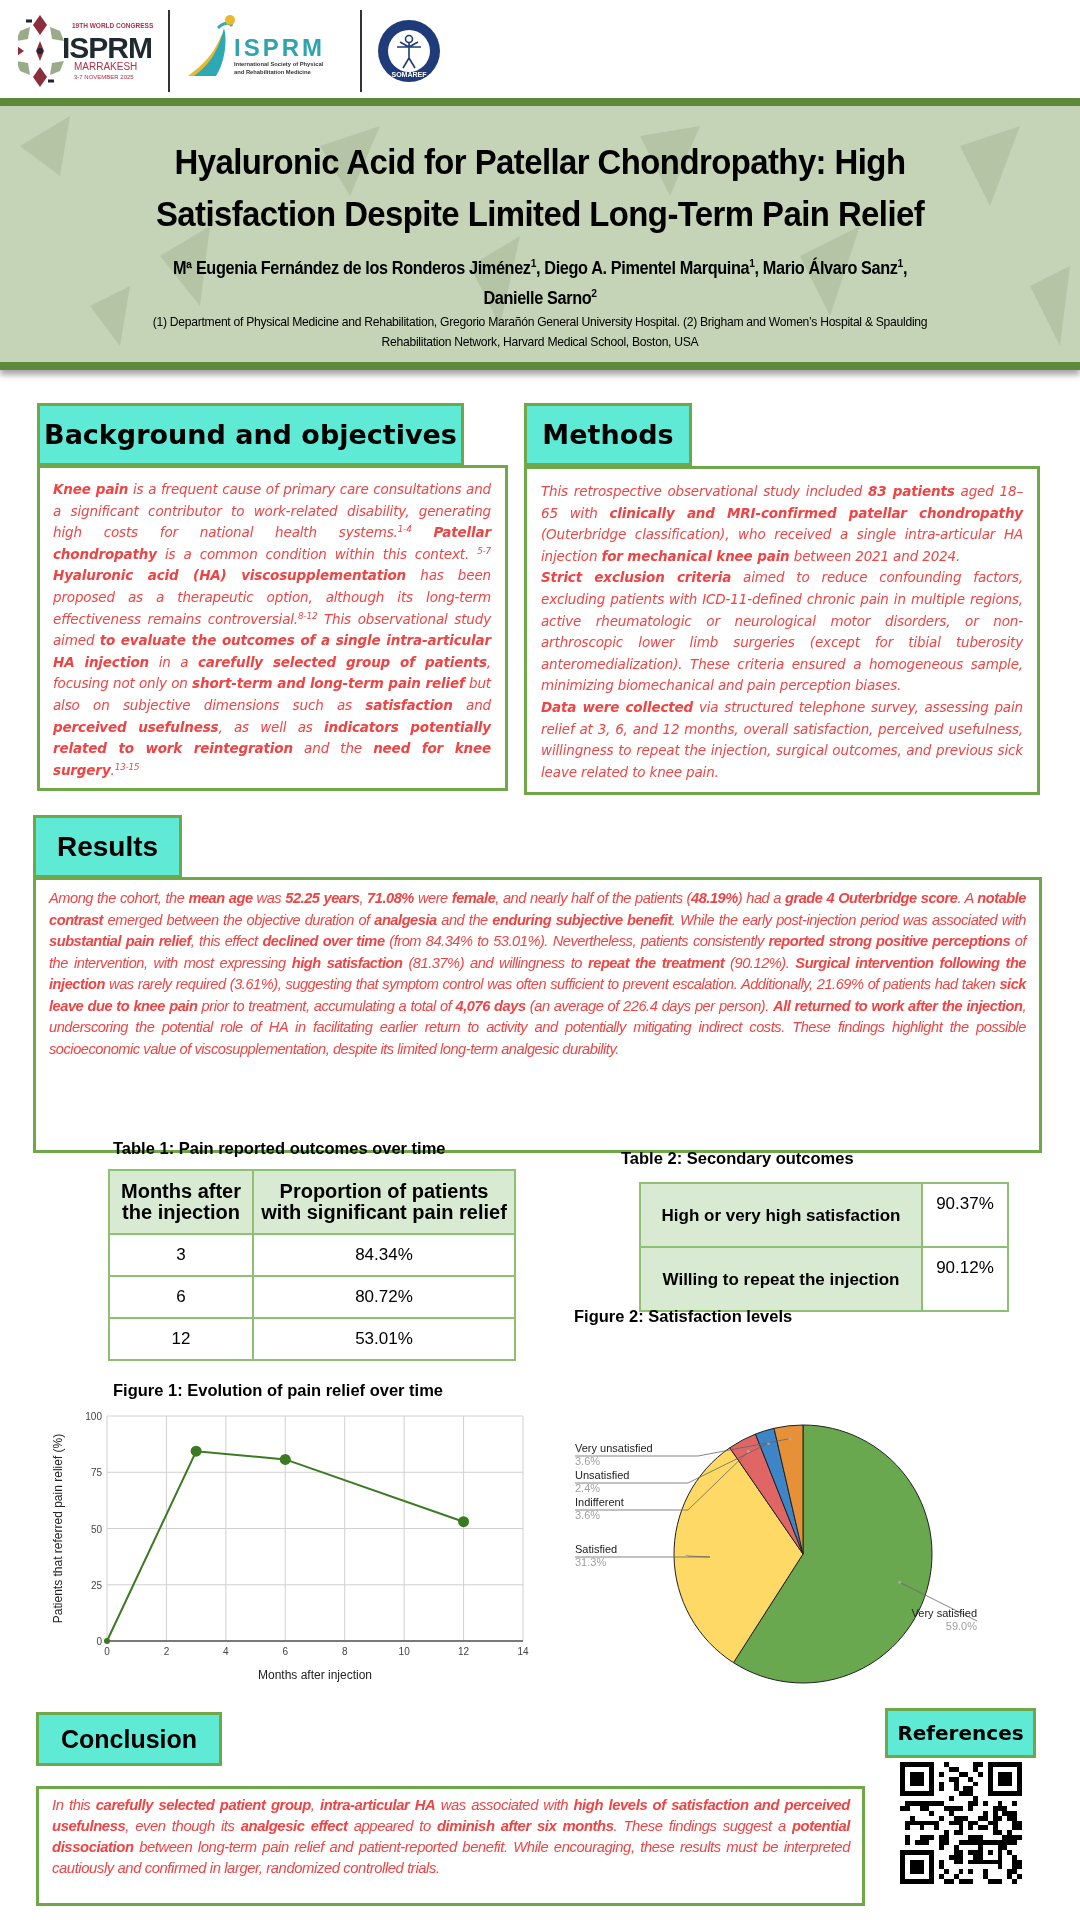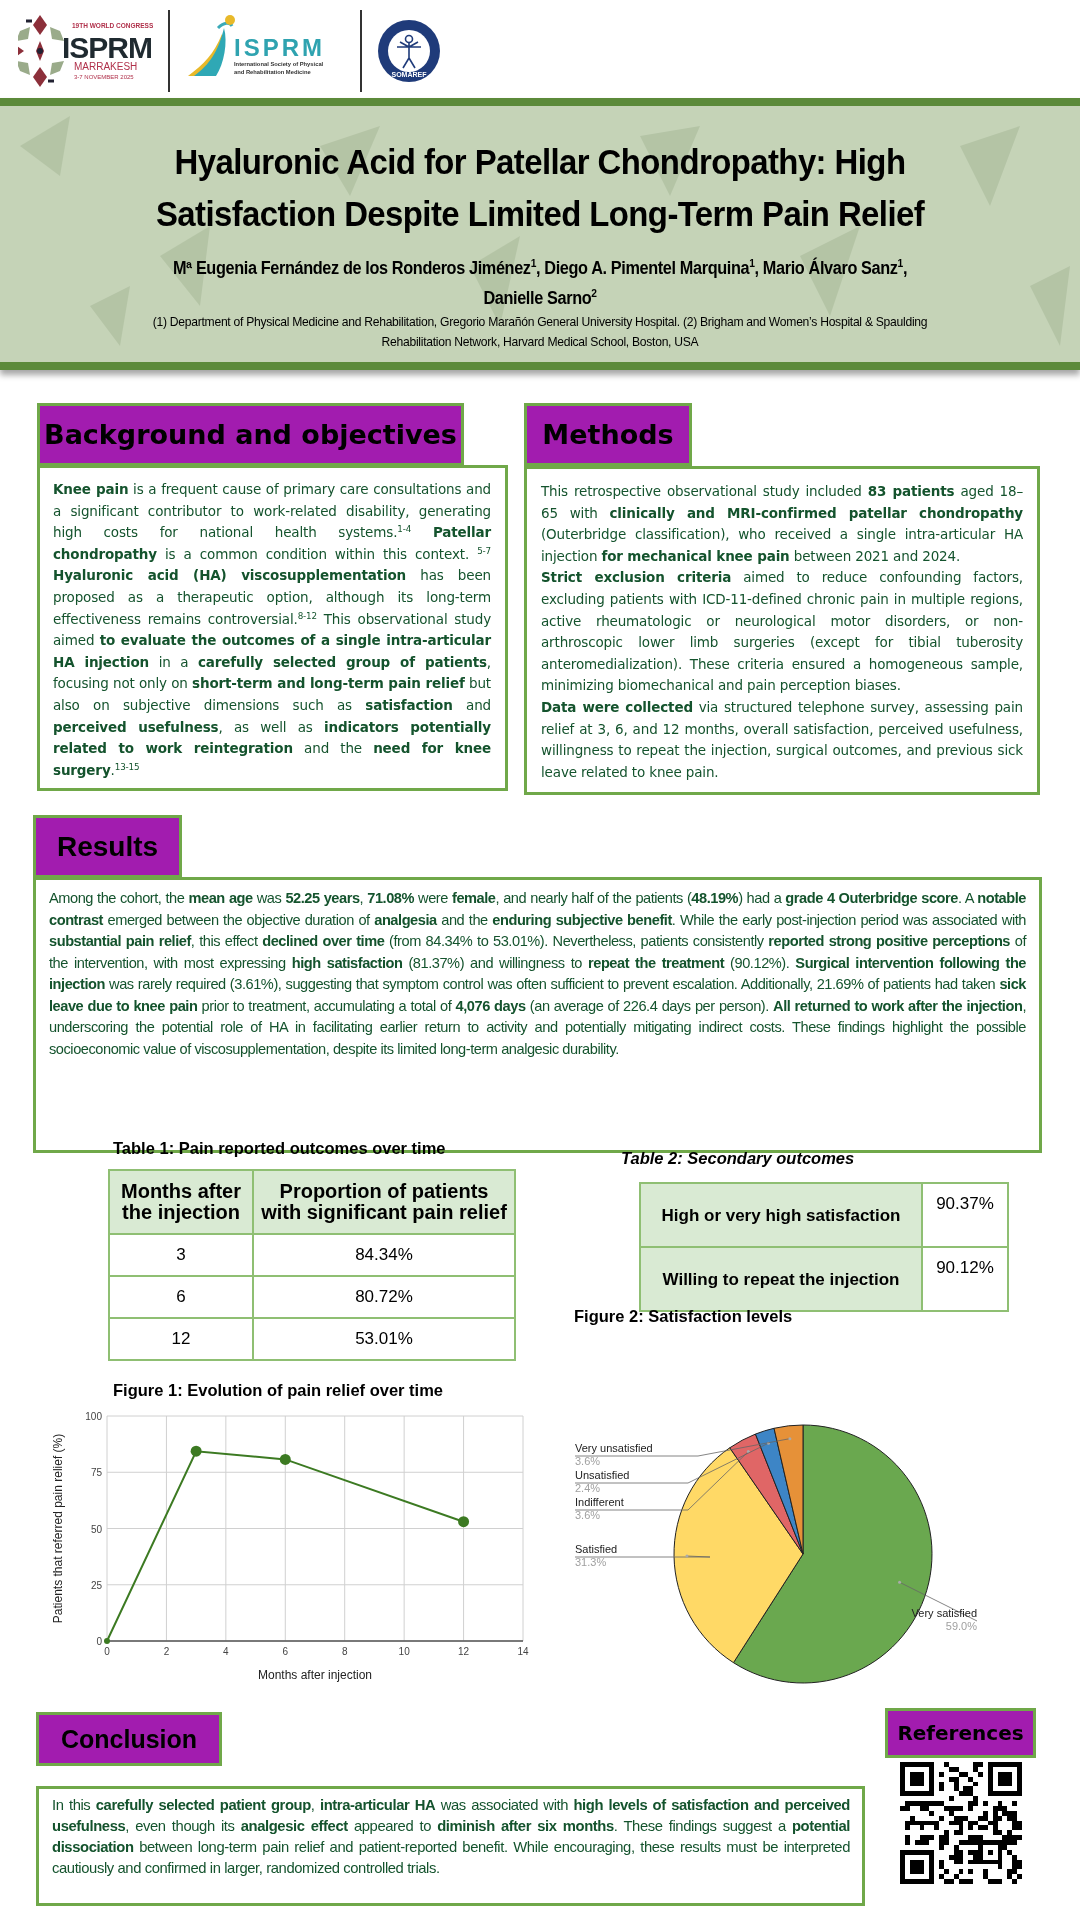--- a/index.html
+++ b/index.html
@@ -19,25 +19,25 @@
   .title { position: absolute; left: 0; top: 30px; width: 1080px; text-align: center;
            font-family: "Liberation Sans", sans-serif; font-weight: bold; font-size: 35px;
            line-height: 52px; letter-spacing: -0.6px; color: #000; transform: scaleX(0.94); }
   .authors { position: absolute; left: 40px; top: 145px; width: 1000px; text-align: center;
              font-weight: bold; font-size: 17.5px; line-height: 25px; letter-spacing: -0.4px; transform: scaleX(0.93); }
   .authors sup { font-size: 11px; }
   .affil { position: absolute; left: 60px; top: 206px; width: 960px; text-align: center;
            font-size: 13.2px; line-height: 20px; letter-spacing: -0.3px; transform: scaleX(0.92); }
 
   
-  .sec-head { position: absolute; background: #a21caf; border: 3px solid #70a849;
+  .sec-head { position: absolute; background: #5eead4; border: 3px solid #70a849;
               font-family: "DejaVu Sans", sans-serif; font-weight: bold; color: #000;
               display: flex; align-items: center; justify-content: center; }
   .sec-body { position: absolute; background: #fff; border: 3px solid #70a849;
-              font-family: "DejaVu Sans", sans-serif; color: #14532d; }
+              font-family: "DejaVu Sans", sans-serif; color: #ef4444; font-style: italic; }
   .sec-body p { text-align: justify; }
   .sec-body b { font-weight: bold; }
   .sec-body sup { font-size: 0.65em; line-height: 0; }
 
   .bg-text { font-size: 13.5px; line-height: 21.6px; letter-spacing: -0.15px; }
   .results-text { font-family: "Liberation Sans", sans-serif; font-size: 14.6px; line-height: 21.5px; letter-spacing: -0.45px; }
   .concl-text { font-family: "Liberation Sans", sans-serif; font-size: 14.8px; line-height: 21px; letter-spacing: -0.4px; }
 
   
   .tcap { position: absolute; font-family: "Liberation Sans", sans-serif; font-weight: bold; font-size: 16.5px; }
@@ -169,21 +169,21 @@
       <td>6</td>
       <td>80.72%</td>
     </tr>
     <tr>
       <td>12</td>
       <td>53.01%</td>
     </tr>
   </tbody>
 </table>
 
-<div class="tcap" style="left:621px;top:1149px;font-style:italic;">Table 2: Secondary outcomes</div>
+<div class="tcap" style="left:621px;top:1149px;">Table 2: Secondary outcomes</div>
 <table class="t2" style="left:618px;top:1182px;width:370px;margin-left:21px;">
   <tbody>
       <tr>
     <td class="lab" style="width:282px;height:64px;">High or very high satisfaction</td>
     <td class="val">90.37%</td>
   </tr>
   <tr>
     <td class="lab" style="height:64px;">Willing to repeat the injection</td>
     <td class="val">90.12%</td>
   </tr>

